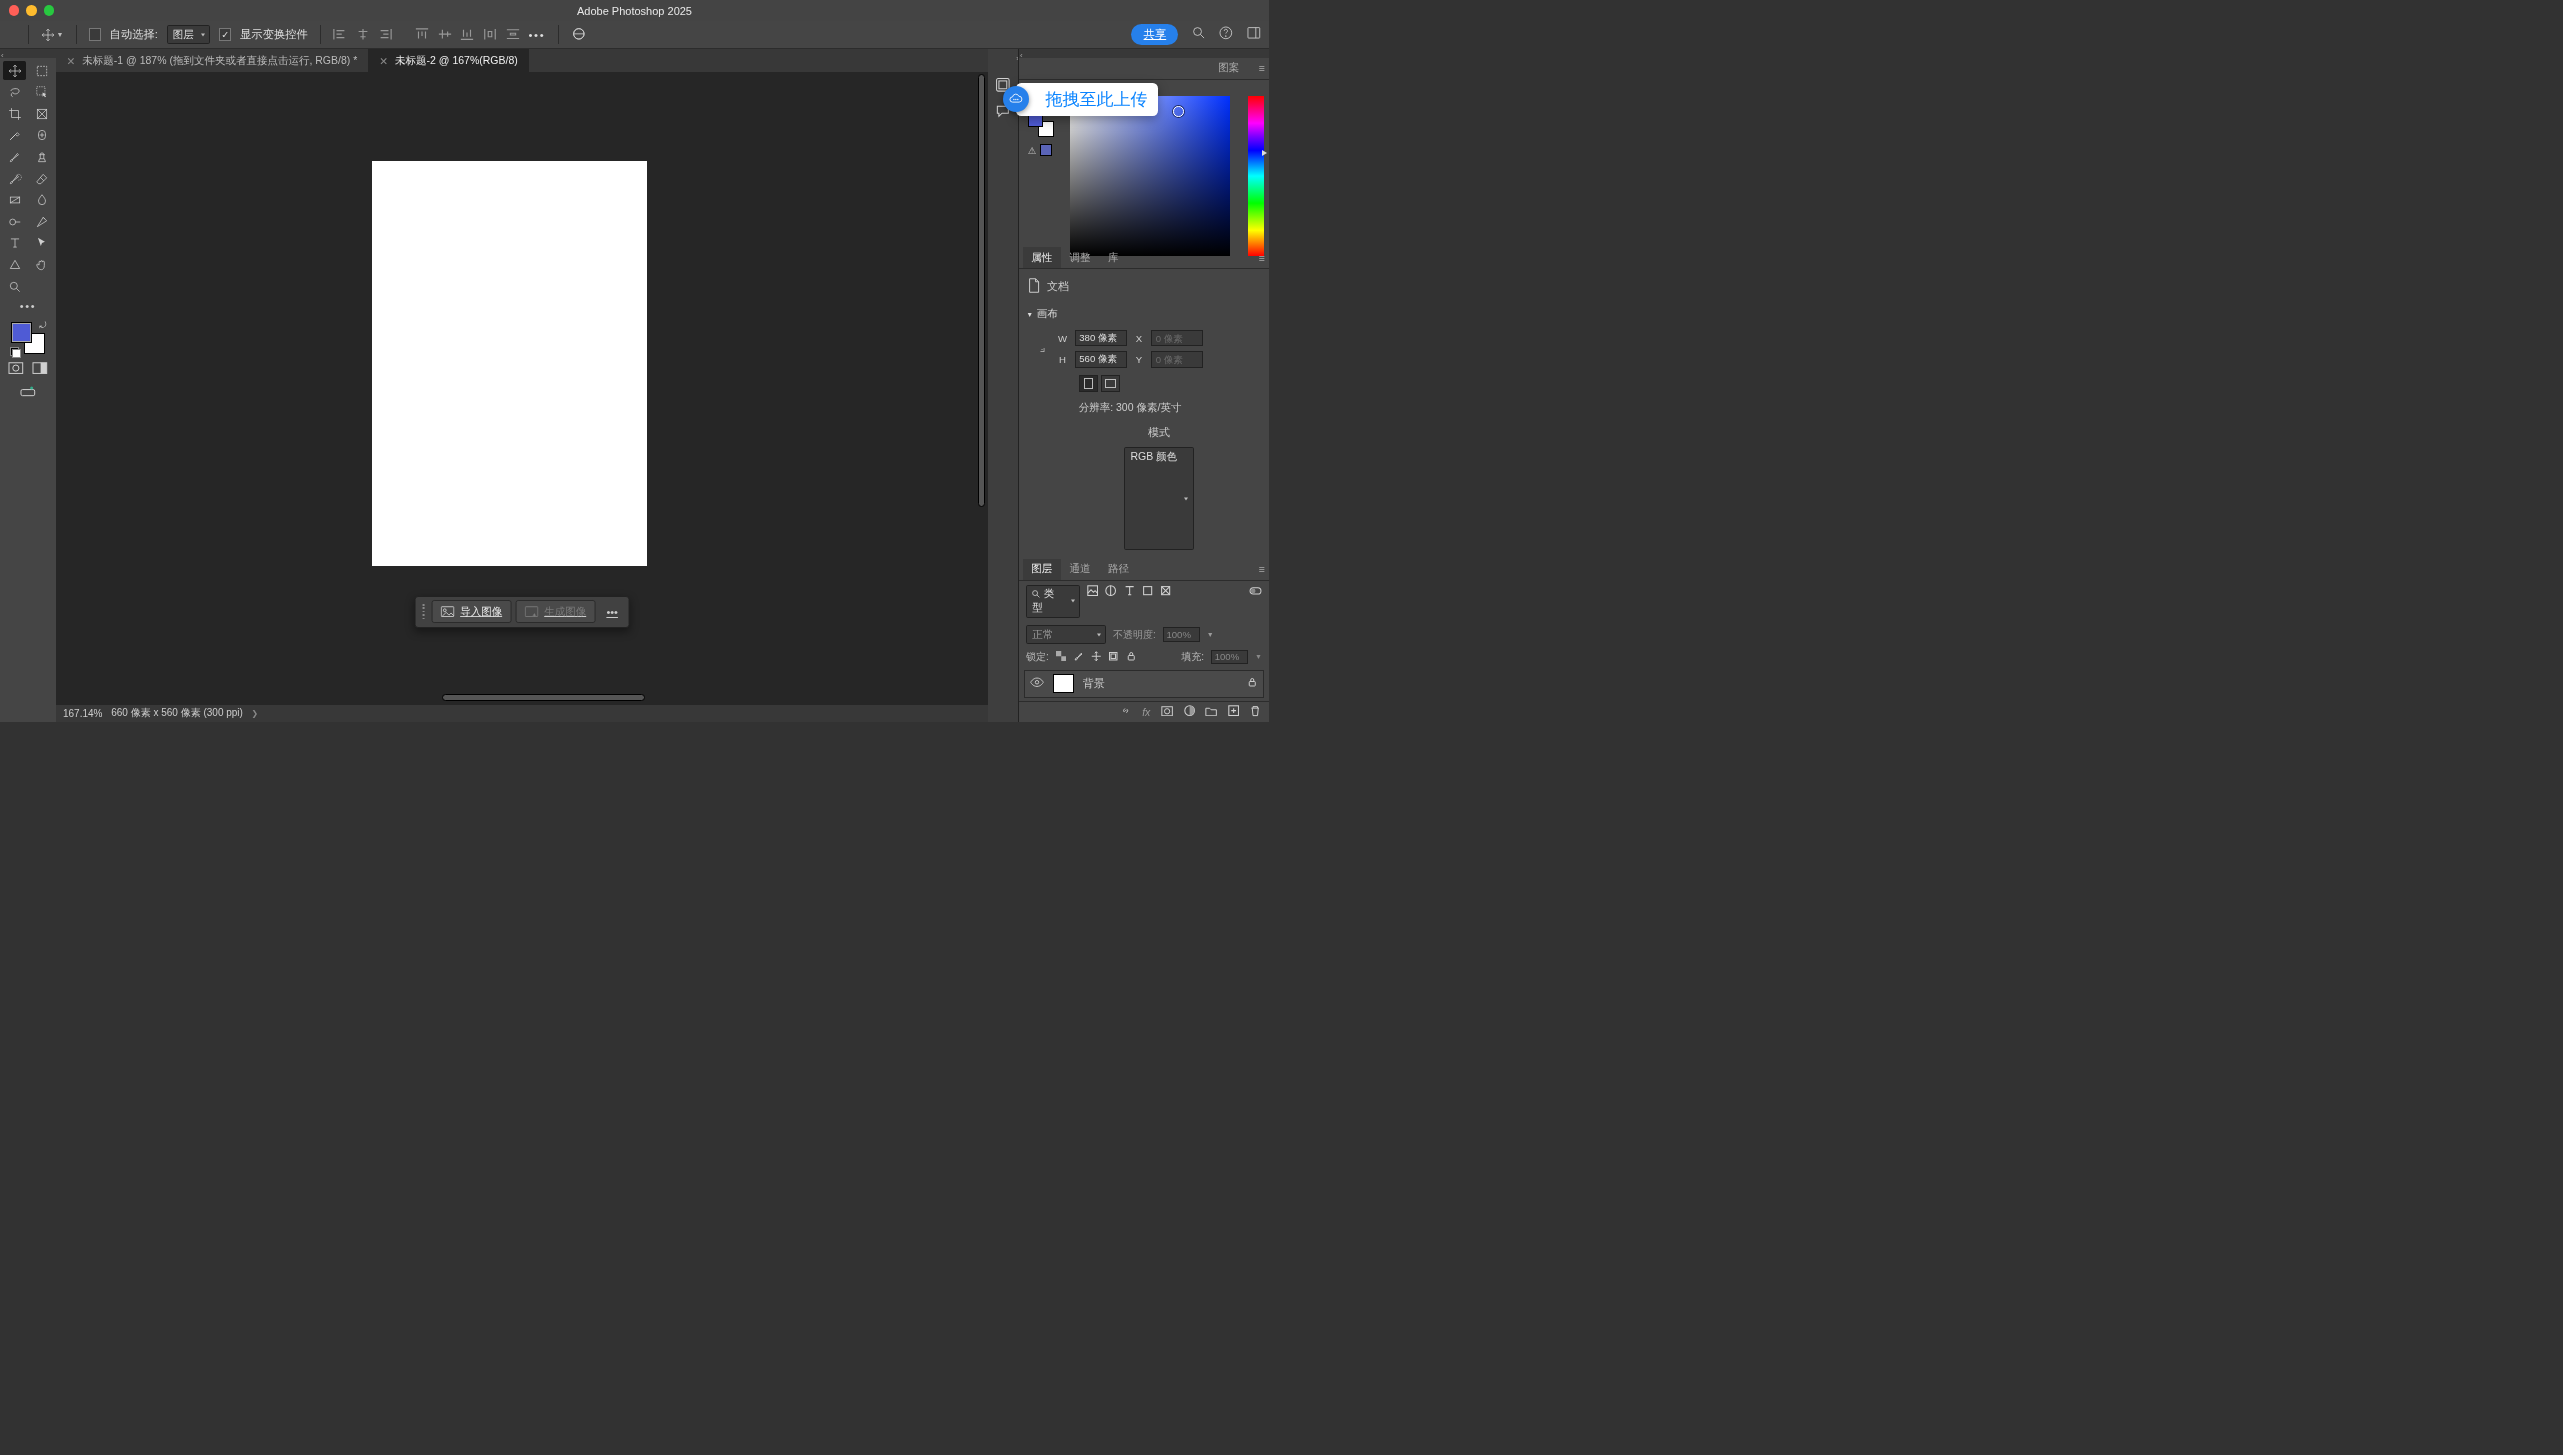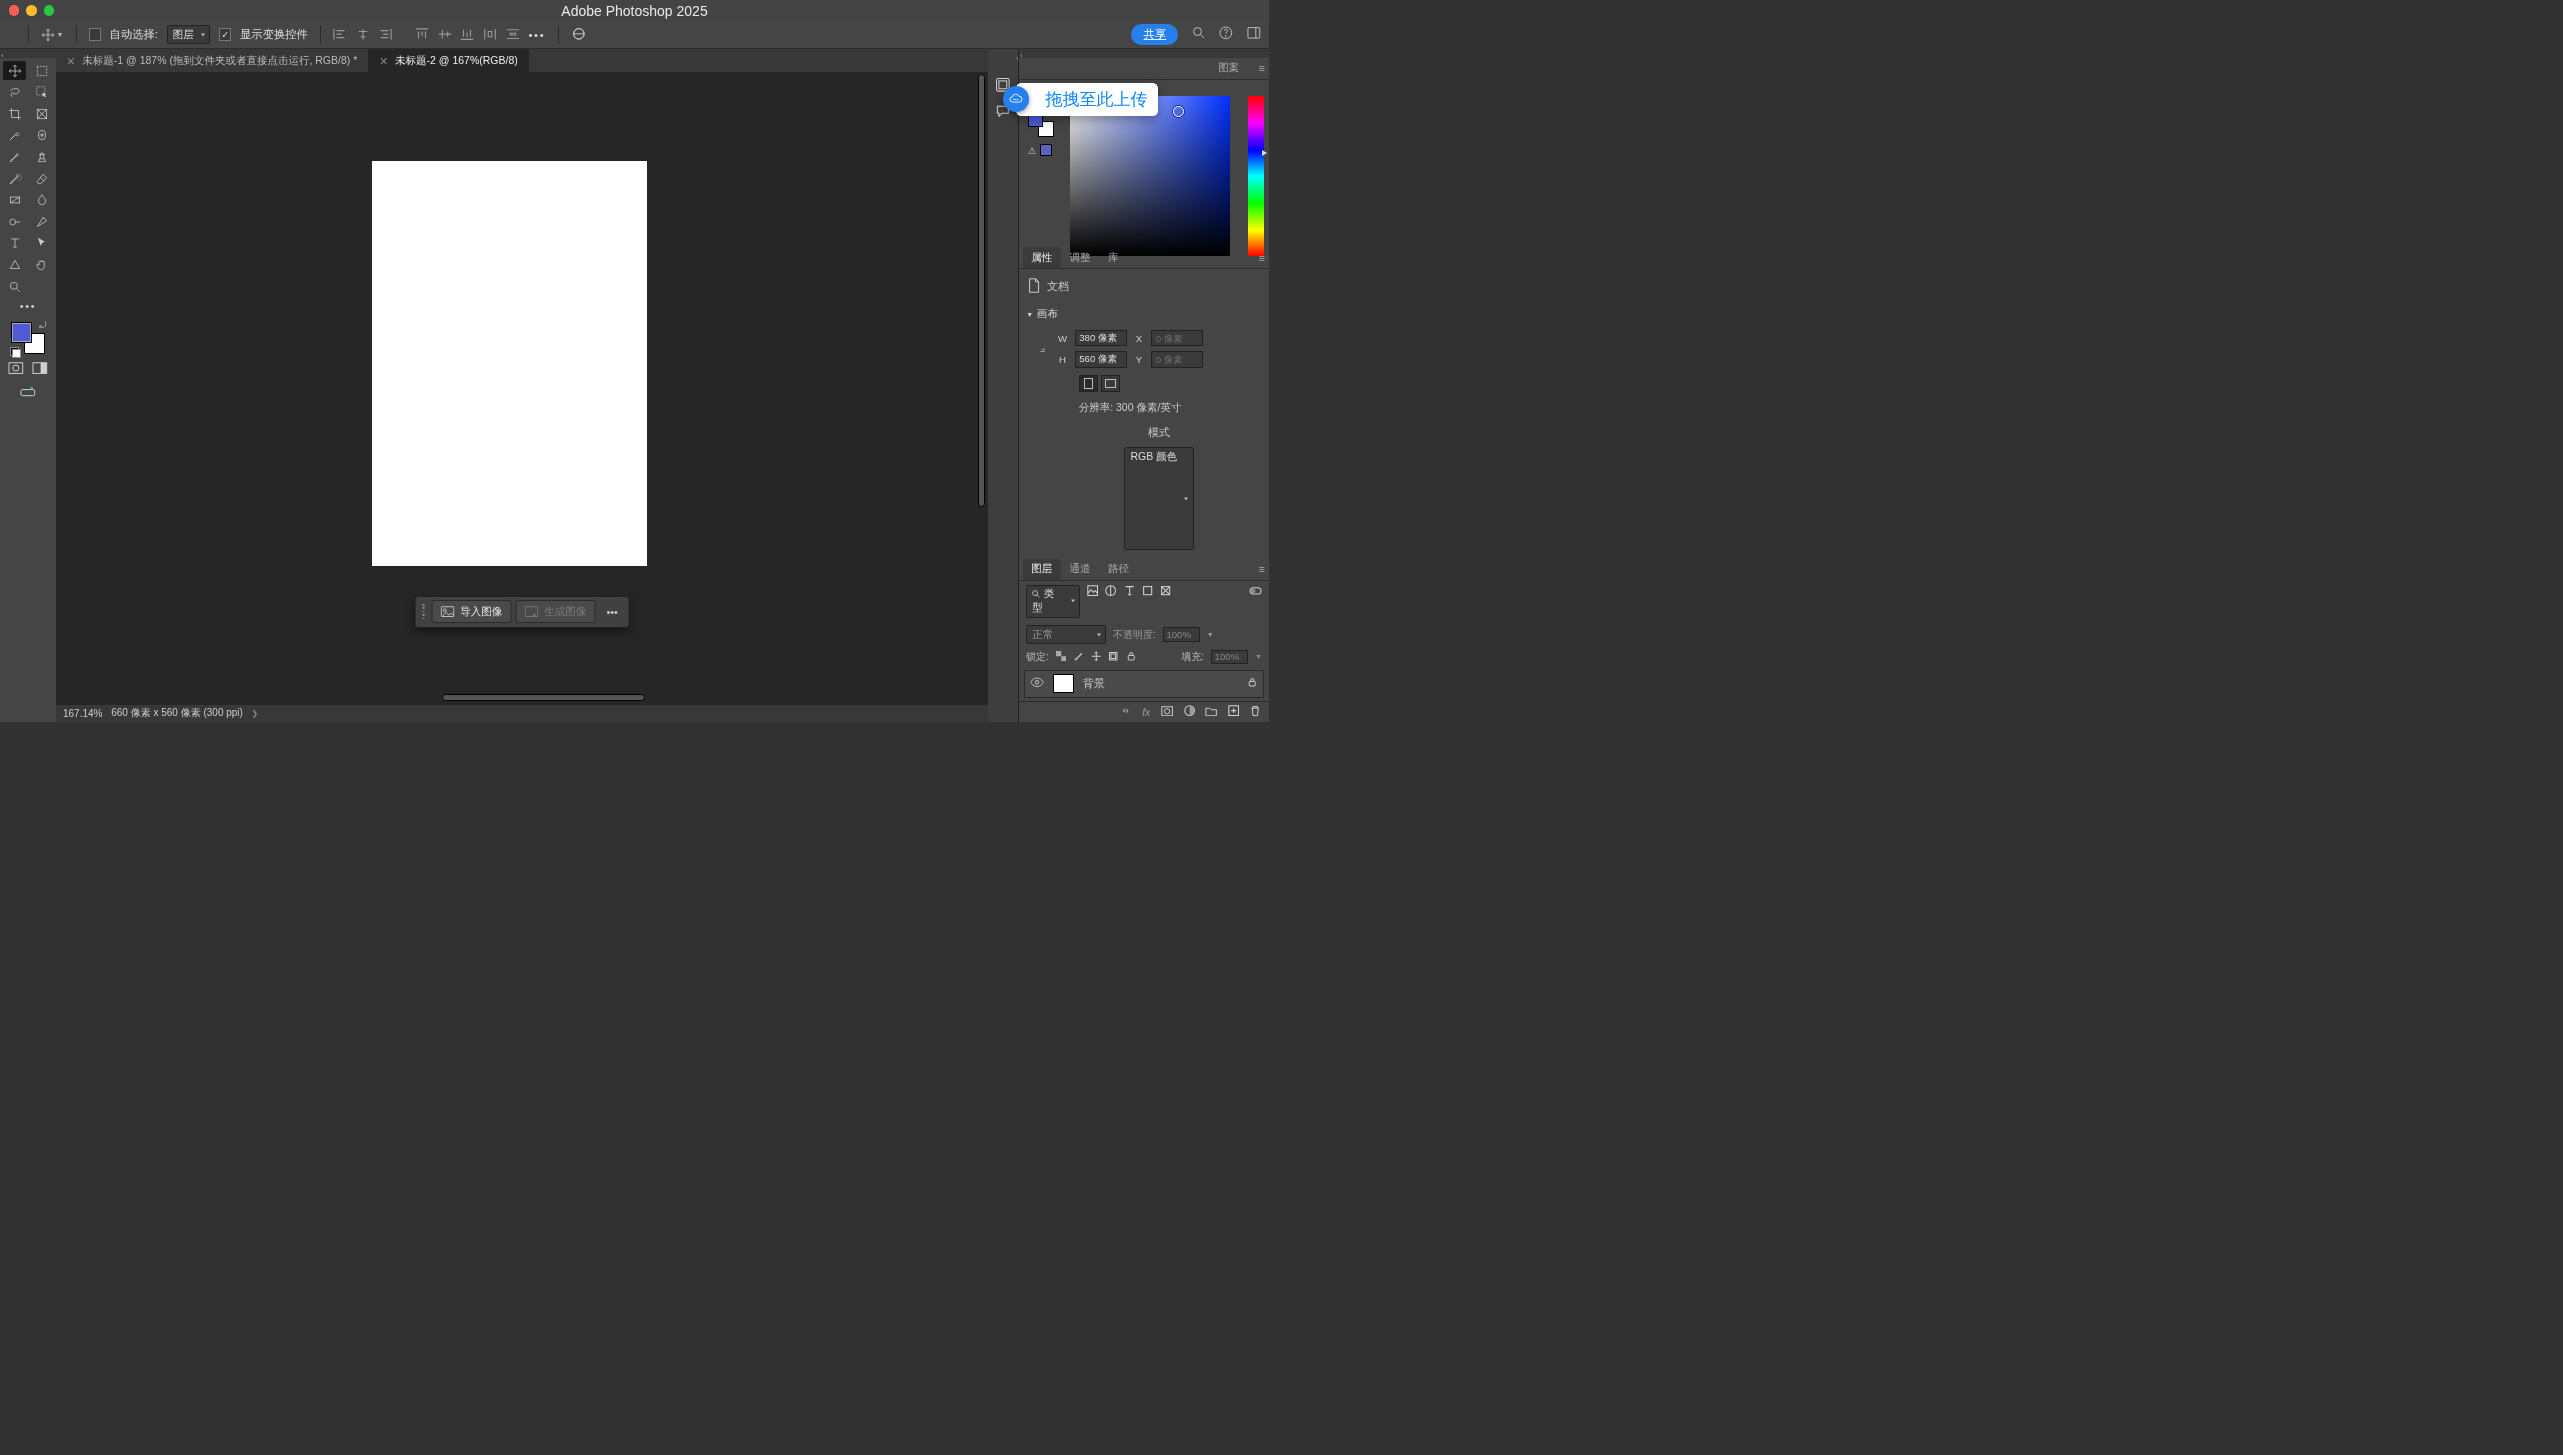--- a/index.html
+++ b/index.html
@@ -4,21 +4,21 @@
 <style>
 * { box-sizing: border-box; margin: 0; padding: 0; font-family: -apple-system, "Helvetica Neue", Arial, sans-serif; user-select: none; }
 html, body { width: 100%; height: 100%; background: #323232; color: #ccc; font-size: 11px; overflow: hidden; }
 .root { width: 1269px; height: 722px; position: relative; background: #323232; display: flex; flex-direction: column; }
 
 
 .titlebar { height: 21px; background: #444444; display: flex; align-items: center; position: relative; }
 .traffic { display: flex; gap: 7px; padding-left: 8.7px; }
 .dot { width: 10.5px; height: 10.5px; border-radius: 50%; }
 .dot.red { background:#ff5f57; } .dot.yellow{background:#febc2e;} .dot.green{background:#28c840;}
-.titlebar .title { position:absolute; left:0; right:0; text-align:center; color:#e8e8e8; font-size:14px; }
+.titlebar .title { position:absolute; left:0; right:0; text-align:center; color:#e8e8e8; font-size:11px; }
 
 
 .optbar { height:28px; background:#454545; display:flex; align-items:center; padding:0 5.2px; gap:8.7px; border-bottom:0.9px solid #2c2c2c; position:relative;}
 .optbar .ico, .optbar .txt { color:#ddd; font-size:11.3px; }
 .home-ic { font-size:15px; color:#ddd; padding:0 5.2px; }
 .optbar .sep { width:0.9px; height:19px; background:#2c2c2c; margin:0 3.5px;}
 .checkbox { width:12.2px; height:12.2px; border:0.9px solid #777; display:inline-flex; align-items:center; justify-content:center; background:#3a3a3a;}
 .checkbox.checked::after{content:"✓"; color:#ddd; font-size:9.6px; line-height:1;}
 .dd { background:#3a3a3a; border:0.9px solid #222; padding:1.7px 15.7px 1.7px 5.2px; position:relative; color:#ddd; font-size:10.5px; border-radius:1.7px;}
 .dd::after{content:"";position:absolute;right:4.4px;top:50%;transform:translateY(-50%);border-left:2.6px solid transparent;border-right:2.6px solid transparent;border-top:3.5px solid #bbb;}
@@ -50,21 +50,21 @@
 
 
 .doc-area{flex:1;display:flex;flex-direction:column;background:#262626;min-width:0;}
 .doc-tabs{height:23px;background:#383838;display:flex;align-items:stretch;}
 .doc-tab{display:flex;align-items:center;padding:0 10.5px;color:#bbb;font-size:10.5px;gap:7px;border-right:0.9px solid #262626;}
 .doc-tab.active{background:#262626;color:#eee;}
 .doc-tab .x{font-size:10.5px;color:#888;}
 .canvas-wrap{flex:1;position:relative;overflow:hidden;}
 .canvas{position:absolute;background:#fff;left:381px;top:111px;width:275px;height:405px;}
 
-.ctx-bar{position:absolute;left:50%;bottom:77px;transform:translateX(-50%);background:#414141;border:0.9px solid #222;border-radius:3.5px;display:flex;align-items:center;padding:3.5px;gap:3.5px;box-shadow:0 3.5px 8.7px rgba(0,0,0,.4);}
+.ctx-bar{position:absolute;left:50%;bottom:77px;transform:translateX(-50%);background:#414141;border:0.9px solid #222;border-radius:3.5px;display:flex;align-items:center;padding:3.5px;gap:3.5px;box-shadow:0 3.5px 8.7px rgba(0,0,0,.4);text-decoration:underline;}
 .ctx-handle{width:8.7px;display:flex;flex-direction:column;gap:1.7px;align-items:center;justify-content:center;}
 .ctx-handle span{width:1.7px;height:1.7px;background:#888;display:block;}
 .ctx-btn{display:flex;align-items:center;gap:5.2px;background:#4a4a4a;border:0.9px solid #2b2b2b;border-radius:2.6px;padding:3.5px 8.7px;color:#e8e8e8;font-size:10.5px;}
 .ctx-btn.disabled{color:#7a7a7a;}
 .ctx-more{padding:3.5px 7px;color:#ccc;}
 .vscroll{position:absolute;right:1.7px;top:0;bottom:14px;width:10.5px;}
 .vscroll .thumb{position:absolute;left:1.7px;width:7px;background:#555;border-radius:3.5px;top:1.7px;height:70%;}
 .hscroll{position:absolute;left:0;right:12.2px;bottom:1.7px;height:10.5px;}
 .hscroll .thumb{position:absolute;top:1.7px;height:7px;background:#555;border-radius:3.5px;left:42%;width:22%;}
 .statusbar{height:17.4px;background:#383838;display:flex;align-items:center;padding:0 7px;gap:8.7px;color:#ccc;font-size:10px;}

